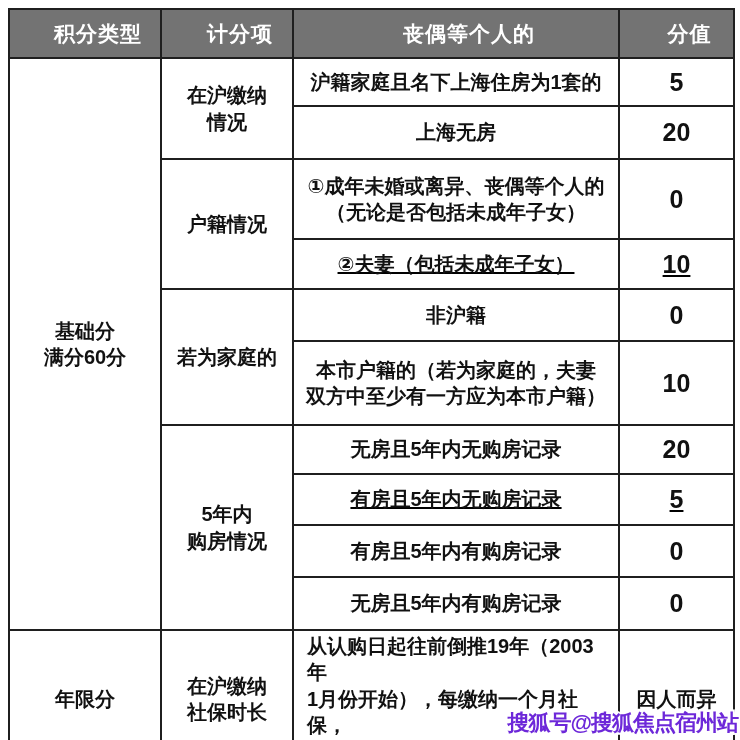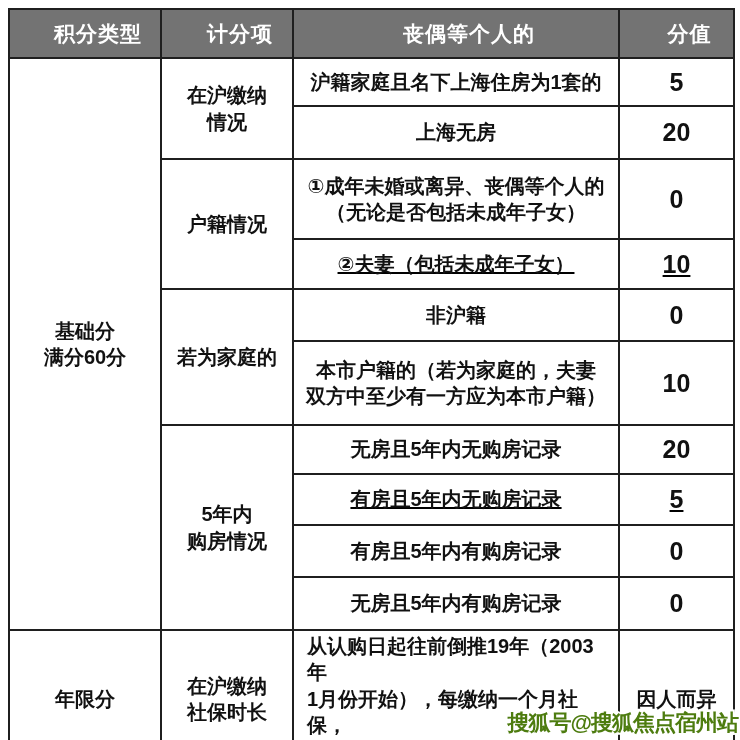--- a/index.html
+++ b/index.html
@@ -65,21 +65,21 @@
   tr.r8  { height: 51px; text-decoration: underline; }
   tr.r9  { height: 52px; padding-left: 14px; }
   tr.r10 { height: 53px; }
   tr.r11 { height: 104px; }
   .watermark {
     position: absolute;
     right: 2px;
     bottom: 2px;
     font-size: 22px;
     font-weight: 700;
-    color: #4d7c0f;
+    color: #6d28d9;
     white-space: nowrap;
     letter-spacing: -1px;
     text-shadow:
       -2px -2px 0 #ffffff, 2px -2px 0 #ffffff,
       -2px  2px 0 #ffffff, 2px  2px 0 #ffffff,
       -2px  0   0 #ffffff, 2px  0   0 #ffffff,
        0   -2px 0 #ffffff, 0    2px 0 #ffffff;
   }
 </style>
 </head>

